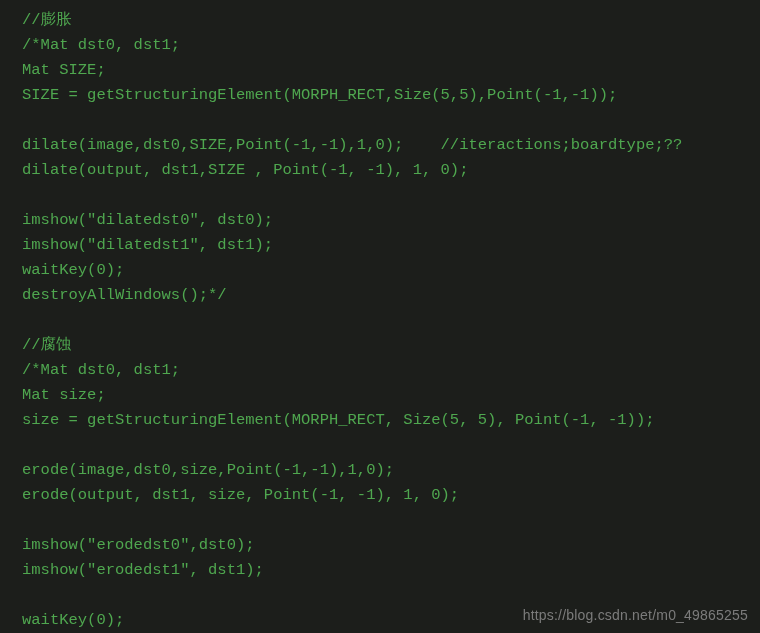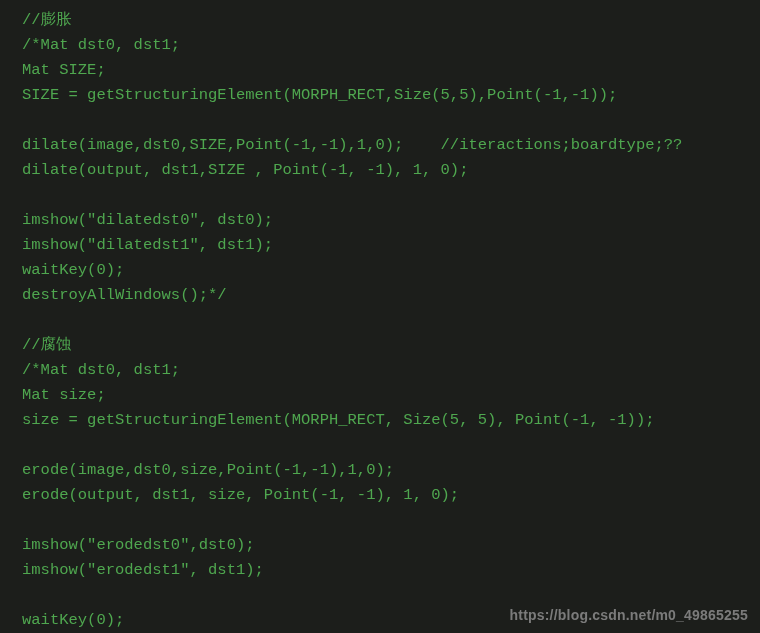--- a/index.html
+++ b/index.html
@@ -25,21 +25,20 @@
   .cmt   { color: #4fa74f; }     
   .watermark {
     position: absolute;
     right: 12px;
     bottom: 10px;
     color: #8c8c8c;
     font-family: Arial, sans-serif;
     font-size: 14px;
     letter-spacing: 0.2px;
     opacity: 0.85;
-    font-weight: bold;
   }
 </style>
 </head>
 <body>
 
 <pre class="code"><span class="cmt">//膨胀</span>
 <span class="cmt">/*Mat dst0, dst1;</span>
 <span class="cmt">Mat SIZE;</span>
 <span class="cmt">SIZE = getStructuringElement(MORPH_RECT,Size(5,5),Point(-1,-1));</span>
 <span class="cmt"></span>

